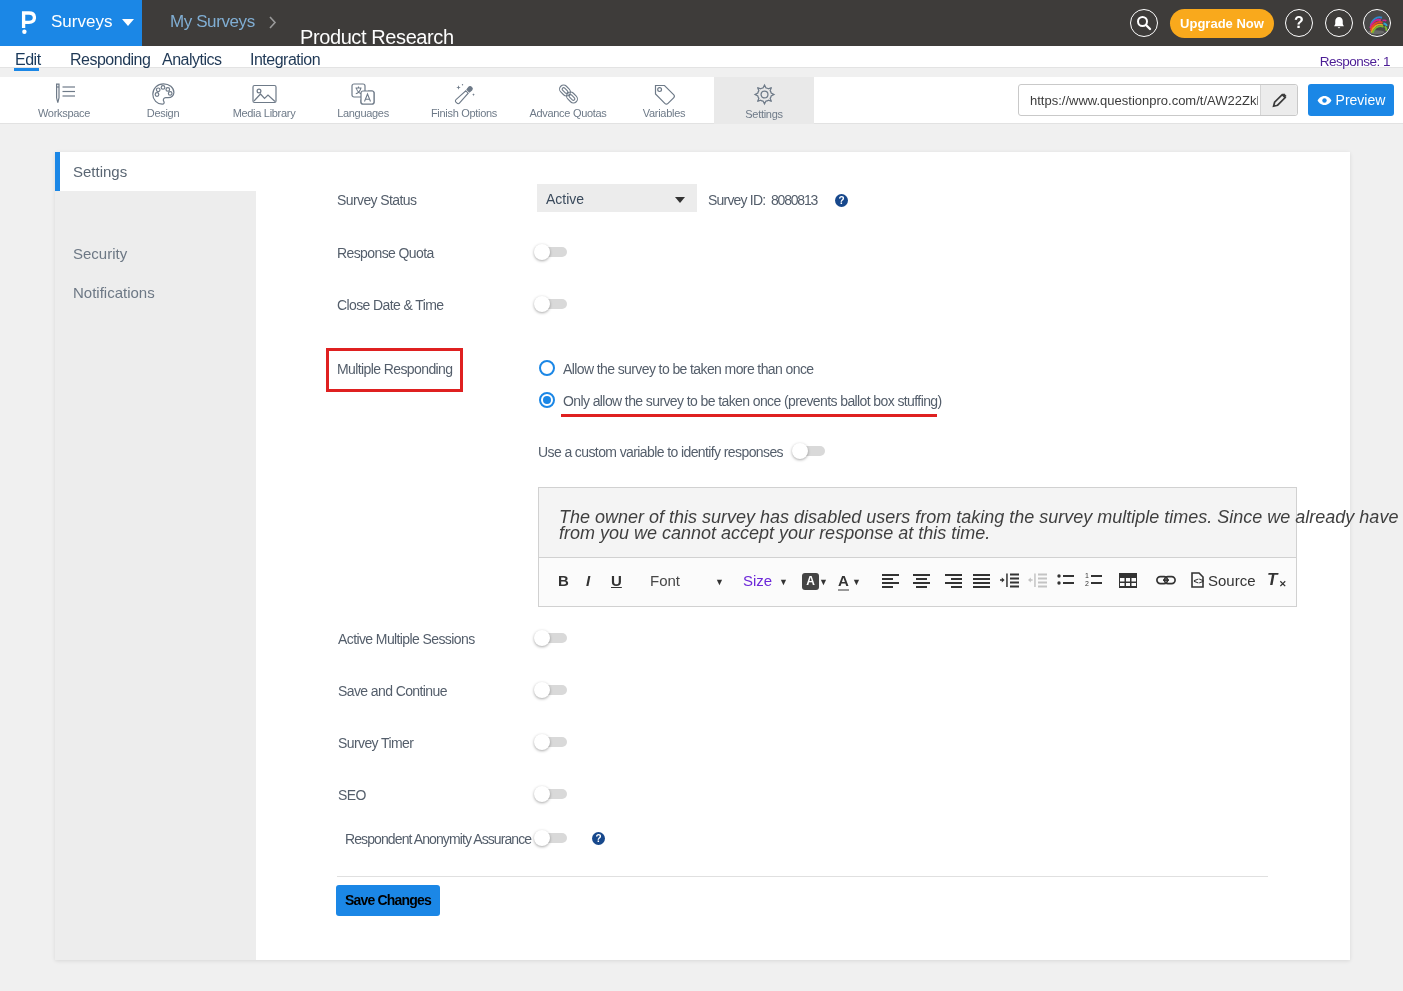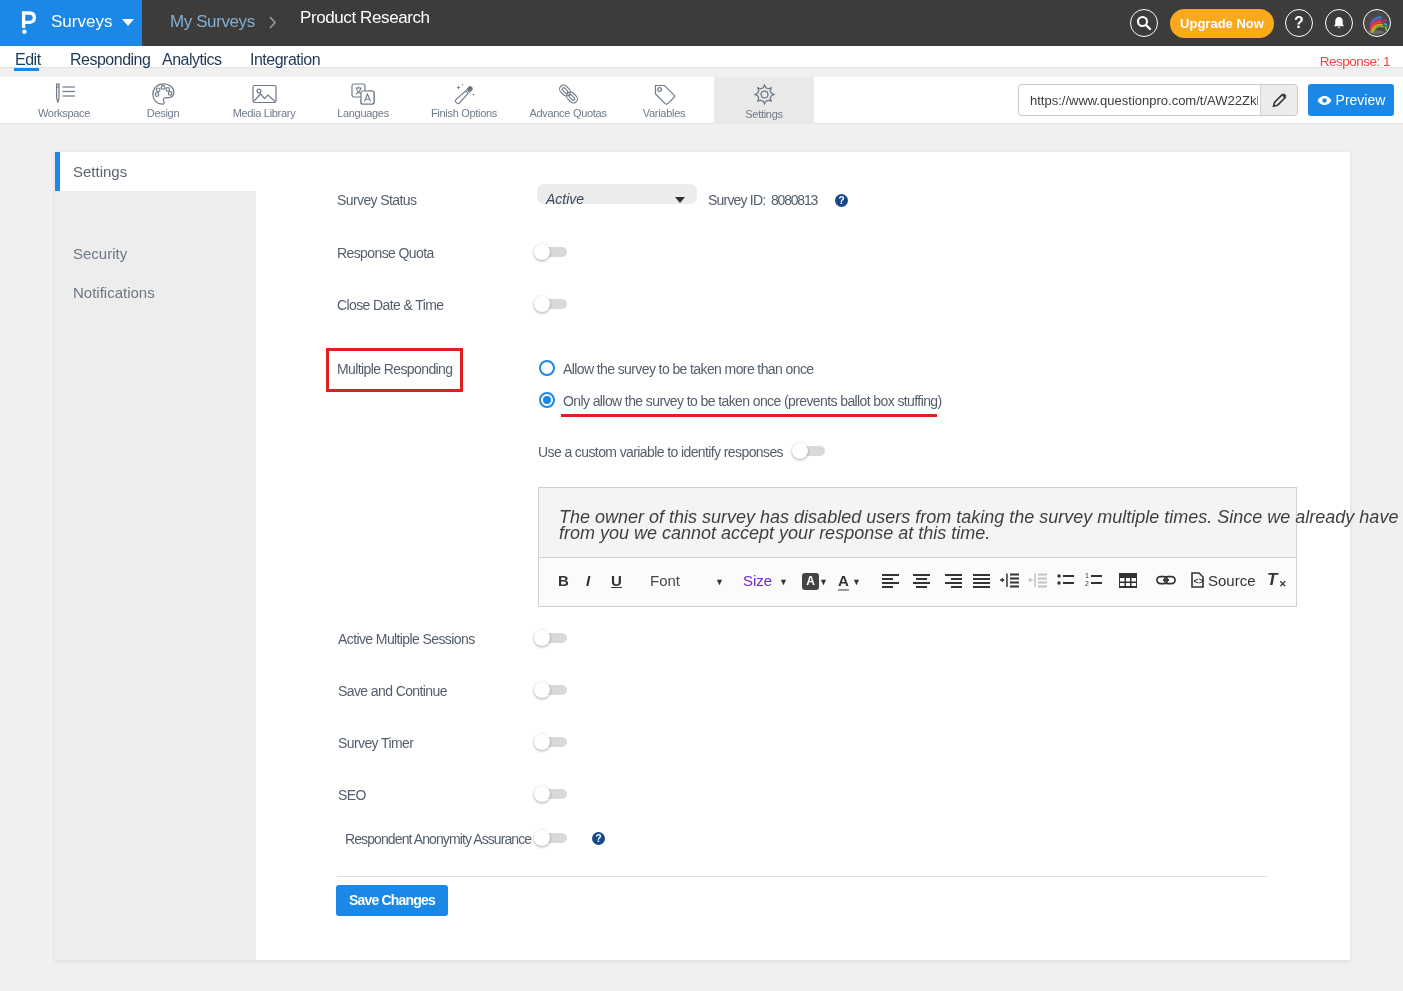--- a/index.html
+++ b/index.html
@@ -7,32 +7,32 @@
 #page { position:relative; width:1403px; height:991px; }
 
 
 #hdr { position:absolute; left:0; top:0; width:1403px; height:46px; background:#3e3c3a; }
 #logo { position:absolute; left:0; top:0; width:142px; height:46px; background:#1b87e6; color:#fff; }
 
 #logo .nm { position:absolute; left:51px; top:12px; font-size:17px; color:#ffffff; }
 #logo .car { position:absolute; left:122px; top:19px; width:0; height:0; border-left:6.5px solid transparent; border-right:6.5px solid transparent; border-top:7.5px solid #fff; }
 .bc1 { position:absolute; left:170px; top:12px; font-size:17px; color:#80aed3; letter-spacing:-0.4px; }
 .bc-sep { position:absolute; left:268px; top:15px; }
-.bc2 { position:absolute; left:300px; top:8px; font-size:17px; color:#fdfdfd; letter-spacing:-0.4px; }
+.bc2 { position:absolute; left:300px; top:26px; font-size:20px; color:#fdfdfd; letter-spacing:-0.4px; }
 .circ { position:absolute; top:9px; width:28px; height:28px; border:1.5px solid #fff; border-radius:50%; }
 #upg { position:absolute; left:1170px; top:9px; width:104px; height:29px; background:#f9a91c; border-radius:14.5px; color:#fff; font-size:13px; font-weight:bold; text-align:center; line-height:29px; }
 .circ svg { position:absolute; left:50%; top:50%; transform:translate(-50%,-50%); }
 .circ .q { position:absolute; width:100%; text-align:center; top:4px; color:#fff; font-weight:bold; font-size:16px; }
 #avatar { background:#484848; overflow:hidden; }
 
 
 #tabs { position:absolute; left:0; top:46px; width:1403px; height:22px; background:#fff; border-bottom:1px solid #e3e3e3; }
 #tabs .t { position:absolute; top:5px; font-size:16px; color:#1f3855; letter-spacing:-0.5px; }
 #tabs .t.act { color:#1a3a5c; }
-#resp { position:absolute; right:13px; top:8px; font-size:13.5px; color:#ef4444; letter-spacing:-0.5px; }
+#resp { position:absolute; right:13px; top:8px; font-size:13.5px; color:#4c1d95; letter-spacing:-0.5px; }
 
 
 #tbar { position:absolute; left:0; top:77px; width:1403px; height:47px; background:#fff; border-bottom:1px solid #e2e2e2; }
 .titem { position:absolute; top:0; width:100px; height:47px; text-align:center; }
 .titem svg { margin-top:6px; }
 .titem .lb { font-size:11px; color:#6e7a88; margin-top:-2px; letter-spacing:-0.3px; }
 .titem.sel { background:#e9e9e9; }
 #urlbox { position:absolute; left:1018px; top:7px; width:280px; height:32px; background:#fff; border:1px solid #c9c9c9; border-radius:3px; }
 #urlbox .txt { position:absolute; left:11px; top:8px; font-size:13px; color:#3c3c3c; white-space:nowrap; overflow:hidden; width:228px; }
 #urlbox .pen { position:absolute; right:0; top:0; width:37px; height:30px; background:#ececec; border-left:1px solid #d5d5d5; border-radius:0 3px 3px 0; }
@@ -40,40 +40,40 @@
 
 
 #card { position:absolute; left:55px; top:152px; width:1295px; height:808px; background:#fff; box-shadow:0 1px 4px rgba(0,0,0,0.10); }
 #snav-active { position:absolute; left:0; top:0; width:201px; height:39px; background:#fff; border-left:5px solid #1b87e6; }
 #snav-active span { position:absolute; left:13px; top:11px; font-size:15px; color:#5a6673; }
 #snav-gray { position:absolute; left:0; top:39px; width:201px; height:769px; background:#ededed; }
 #snav-gray .it { position:absolute; left:18px; font-size:15px; color:#6d7885;margin-top:42px; }
 
 
 .lbl { position:absolute; font-size:14px; color:#545e6b; letter-spacing:-0.6px; white-space:nowrap; }
-#dd { position:absolute; left:482px; top:32px; width:160px; height:20px; background:#ececec; border-radius:7px;font-style:italic; }
+#dd { position:absolute; left:482px; top:32px; width:160px; height:28px; background:#ececec; border-radius:0; }
 #dd .v { position:absolute; left:9px; top:7px; font-size:14px; color:#3a4a5c; }
 #dd .c { position:absolute; right:12px; top:13px; width:0; height:0; border-left:5px solid transparent; border-right:5px solid transparent; border-top:6px solid #333; }
 .qmark { position:absolute; width:13px; height:13px; background:#17488c; border-radius:50%; color:#fff; font-size:10px; font-weight:bold; text-align:center; line-height:13px; }
 .tog { position:absolute; width:33px; height:16px; }
 .tog .tr { position:absolute; left:3px; top:3px; width:30px; height:10px; background:#d9d9d9; border-radius:5px; }
 .tog .kn { position:absolute; left:0; top:0; width:16px; height:16px; background:#fff; border-radius:50%; box-shadow:0 1px 3px rgba(0,0,0,0.35); }
 .radio { position:absolute; width:16px; height:16px; border:2px solid #1b87e6; border-radius:50%; background:#fff; }
 .radio.on:after { content:""; position:absolute; left:2px; top:2px; width:8px; height:8px; background:#1b87e6; border-radius:50%; }
 #redbox { position:absolute; left:271px; top:196px; width:137px; height:44px; border:3px solid #df2020; }
 #redline { position:absolute; left:506px; top:262px; width:376px; height:3px; background:#df2020; }
 
 
 #editor { position:absolute; left:483px; top:335px; width:759px; height:120px; border:1px solid #d1d1d1; background:#f4f4f4; }
 #editor .msg { position:absolute; left:20px; top:21px; width:730px; font-size:18px; line-height:16.4px; color:#3f3f3f; white-space:nowrap;font-style:italic; }
 #etb { position:absolute; left:0; bottom:0; width:757px; height:49px; background:#fbfbfb; border-top:1px solid #d1d1d1; }
 #etb .i { position:absolute; top:14px; color:#333; font-size:15px; }
 
 #hr2 { position:absolute; left:282px; top:724px; width:931px; height:1px; background:#e0e0e0; }
-#save { position:absolute; left:281px; top:733px; width:112px; height:31px; background:#1b87e6; border-radius:3px; color:#ffffff; font-size:14px; font-weight:bold; letter-spacing:-0.8px; text-align:center; line-height:31px; }
+#save { position:absolute; left:281px; top:733px; width:104px; height:31px; background:#1b87e6; border-radius:3px; color:#000000; font-size:14px; font-weight:bold; letter-spacing:-0.8px; text-align:center; line-height:31px; }
 </style>
 </head>
 <body>
 <div id="page">
 
   <div id="hdr">
     <div id="logo">
       <svg style="position:absolute;left:21px;top:11px;" width="15" height="23" viewBox="0 0 15 23">
           <path d="M2.6 17 L2.6 2 L8 2 C11.6 2 13.4 3.9 13.4 6.7 C13.4 9.5 11.6 11.3 8 11.3 L2.6 11.3" fill="none" stroke="#fff" stroke-width="3.3"></path>
           <circle cx="3.4" cy="20.7" r="2.2" fill="#fff"></circle>

